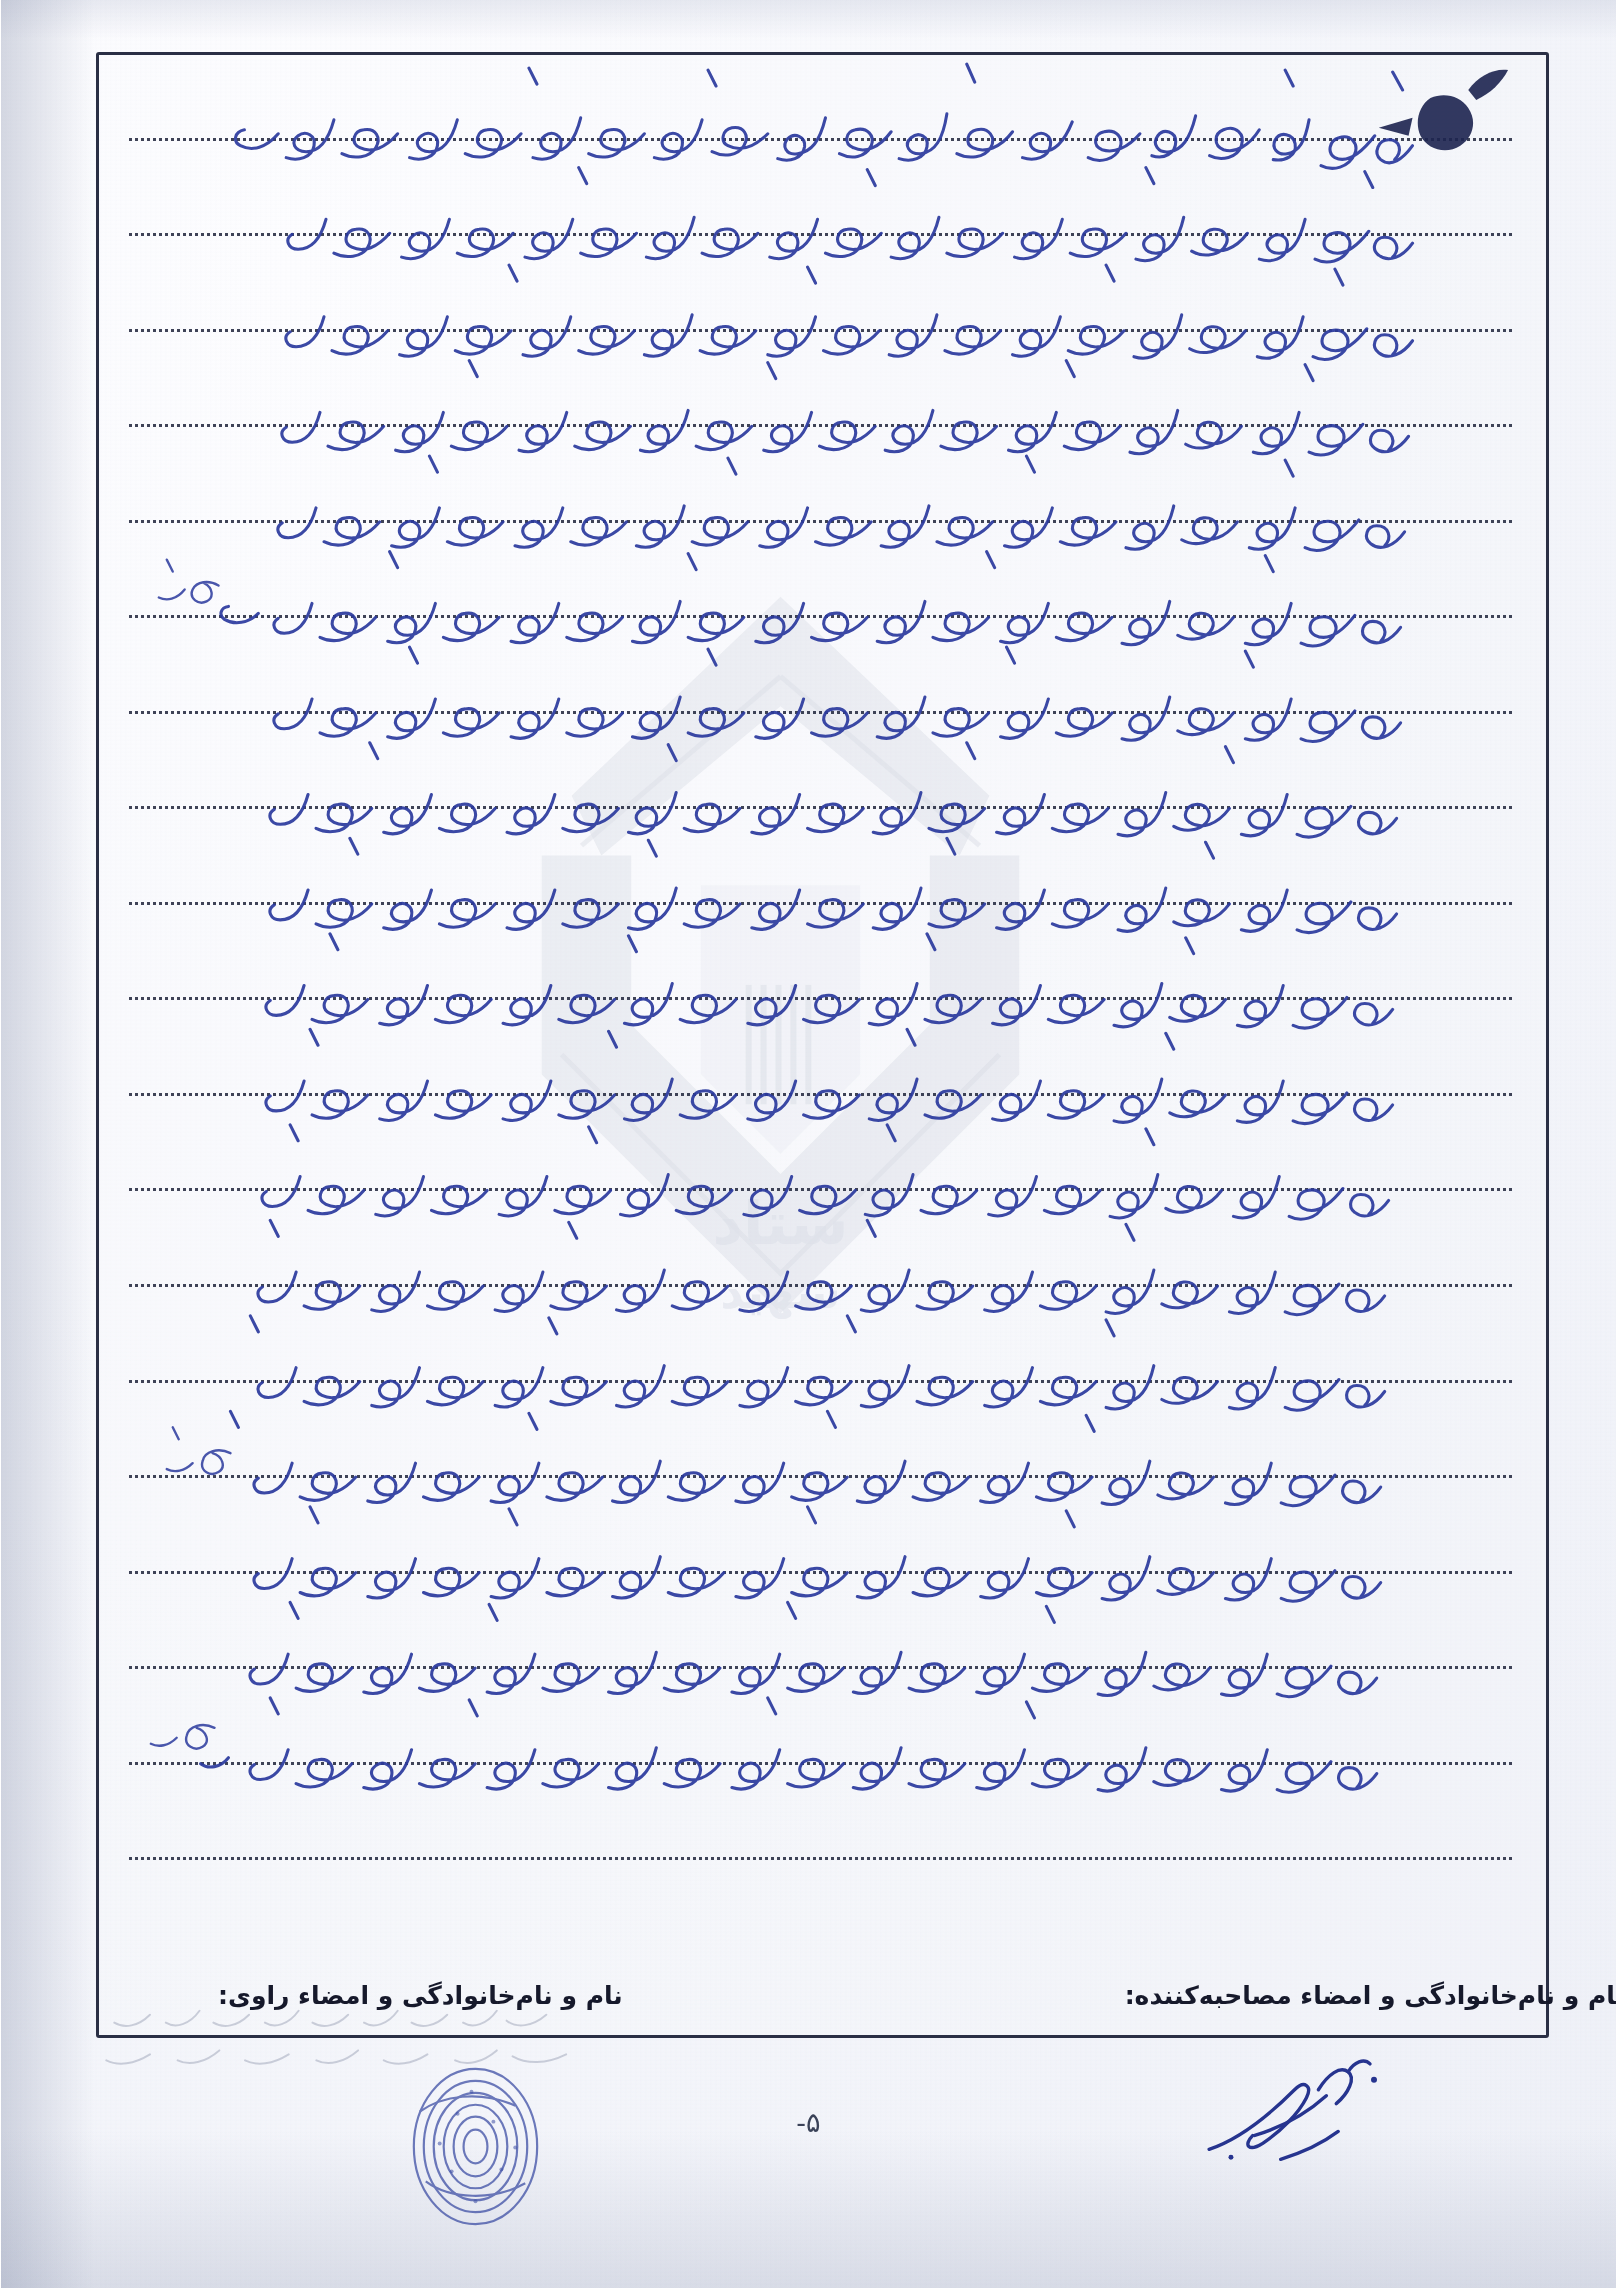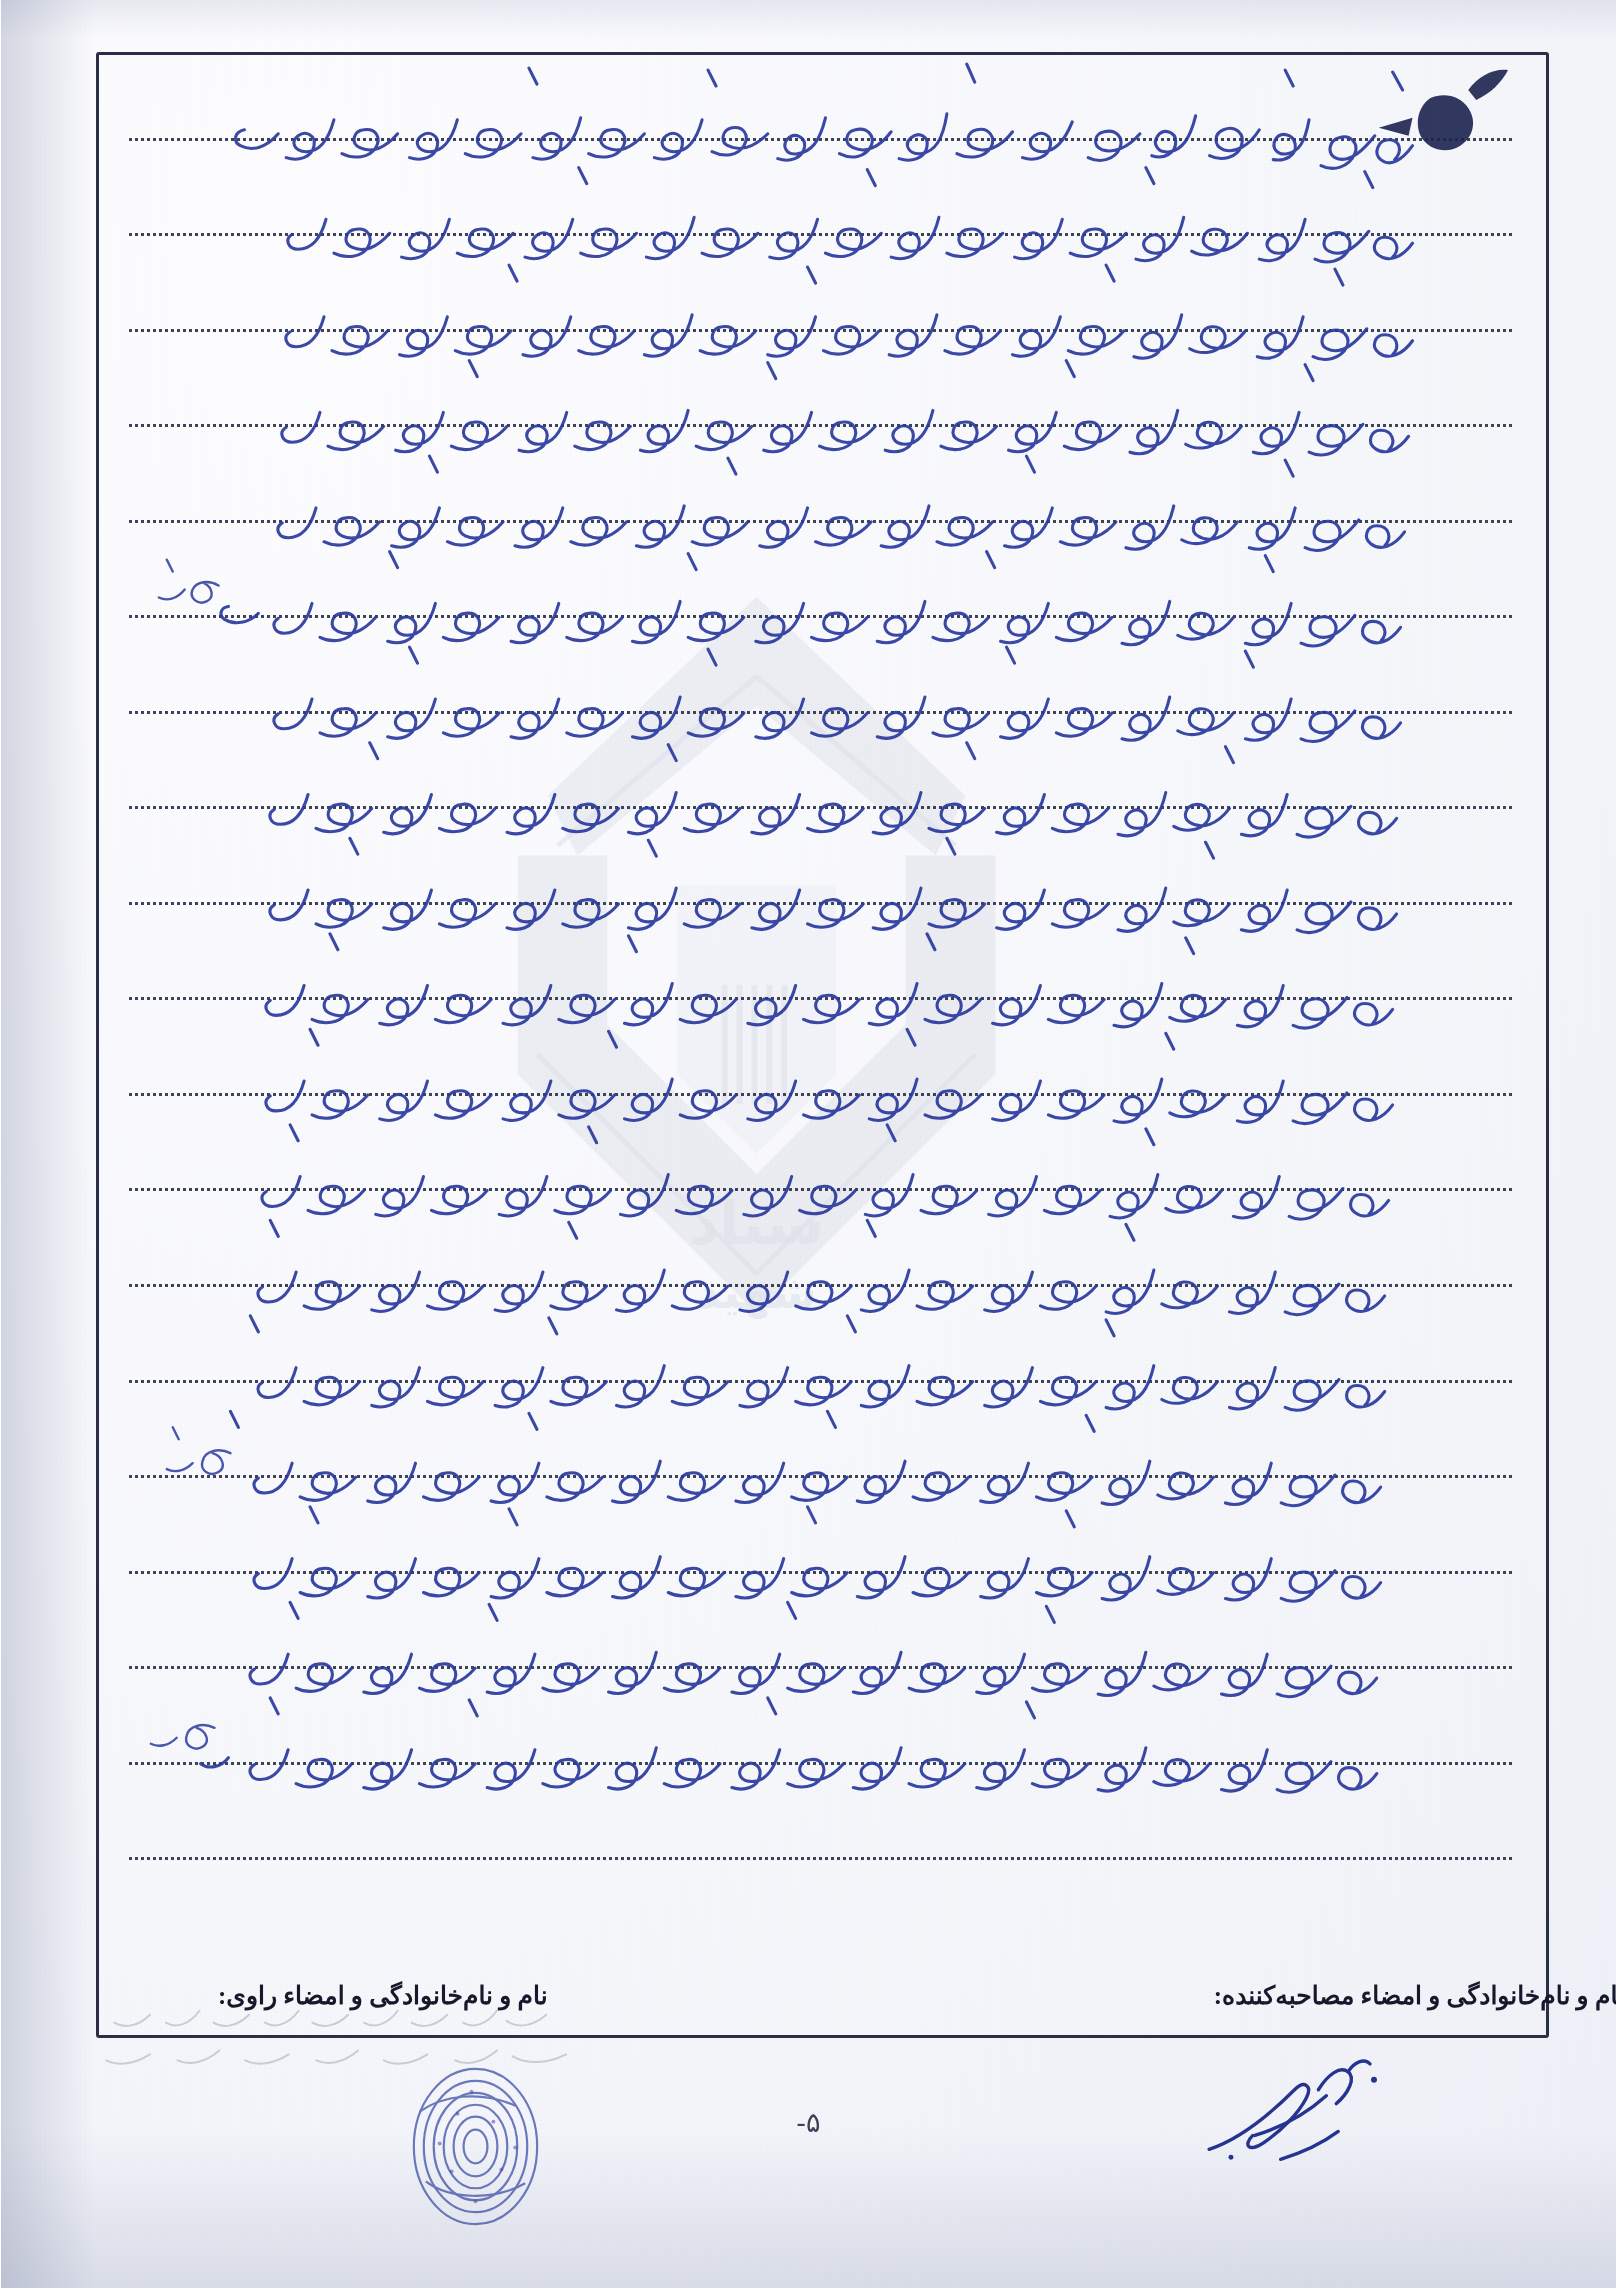--- a/index.html
+++ b/index.html
@@ -51,21 +51,21 @@
     width: 1447px;
     height: 1980px;
     border: 3px solid #2a2f45;
     border-radius: 3px;
     background: rgba(255,255,255,.12);
   }
 
   
   .watermark {
     position: absolute;
-    left: 428px;
+    left: 452px;
     top: 557px;
     width: 657px;
     height: 796px;
     opacity: .30;
     pointer-events: none;
     text-decoration: underline;
   }
   .watermark svg { width: 100%; height: 100%; display: block; }
 
   
@@ -115,21 +115,21 @@
     display: flex;
     align-items: center;
     justify-content: space-between;
     direction: rtl;
     font-family: "DejaVu Sans", sans-serif;
     font-size: 25px;
     font-weight: 700;
     color: #16192b;
     letter-spacing: -0.2px;
   }
-  .footer-row .f-item { white-space: nowrap; font-family: Liberation Serif, serif; }
+  .footer-row .f-item { white-space: nowrap; }
   .footer-row .f-left { padding-left: 10px; }
 
   
   .page-number {
     position: absolute;
     left: 50%;
     transform: translateX(-50%);
     top: 2107px;
     font-family: "DejaVu Sans", sans-serif;
     font-size: 27px;

